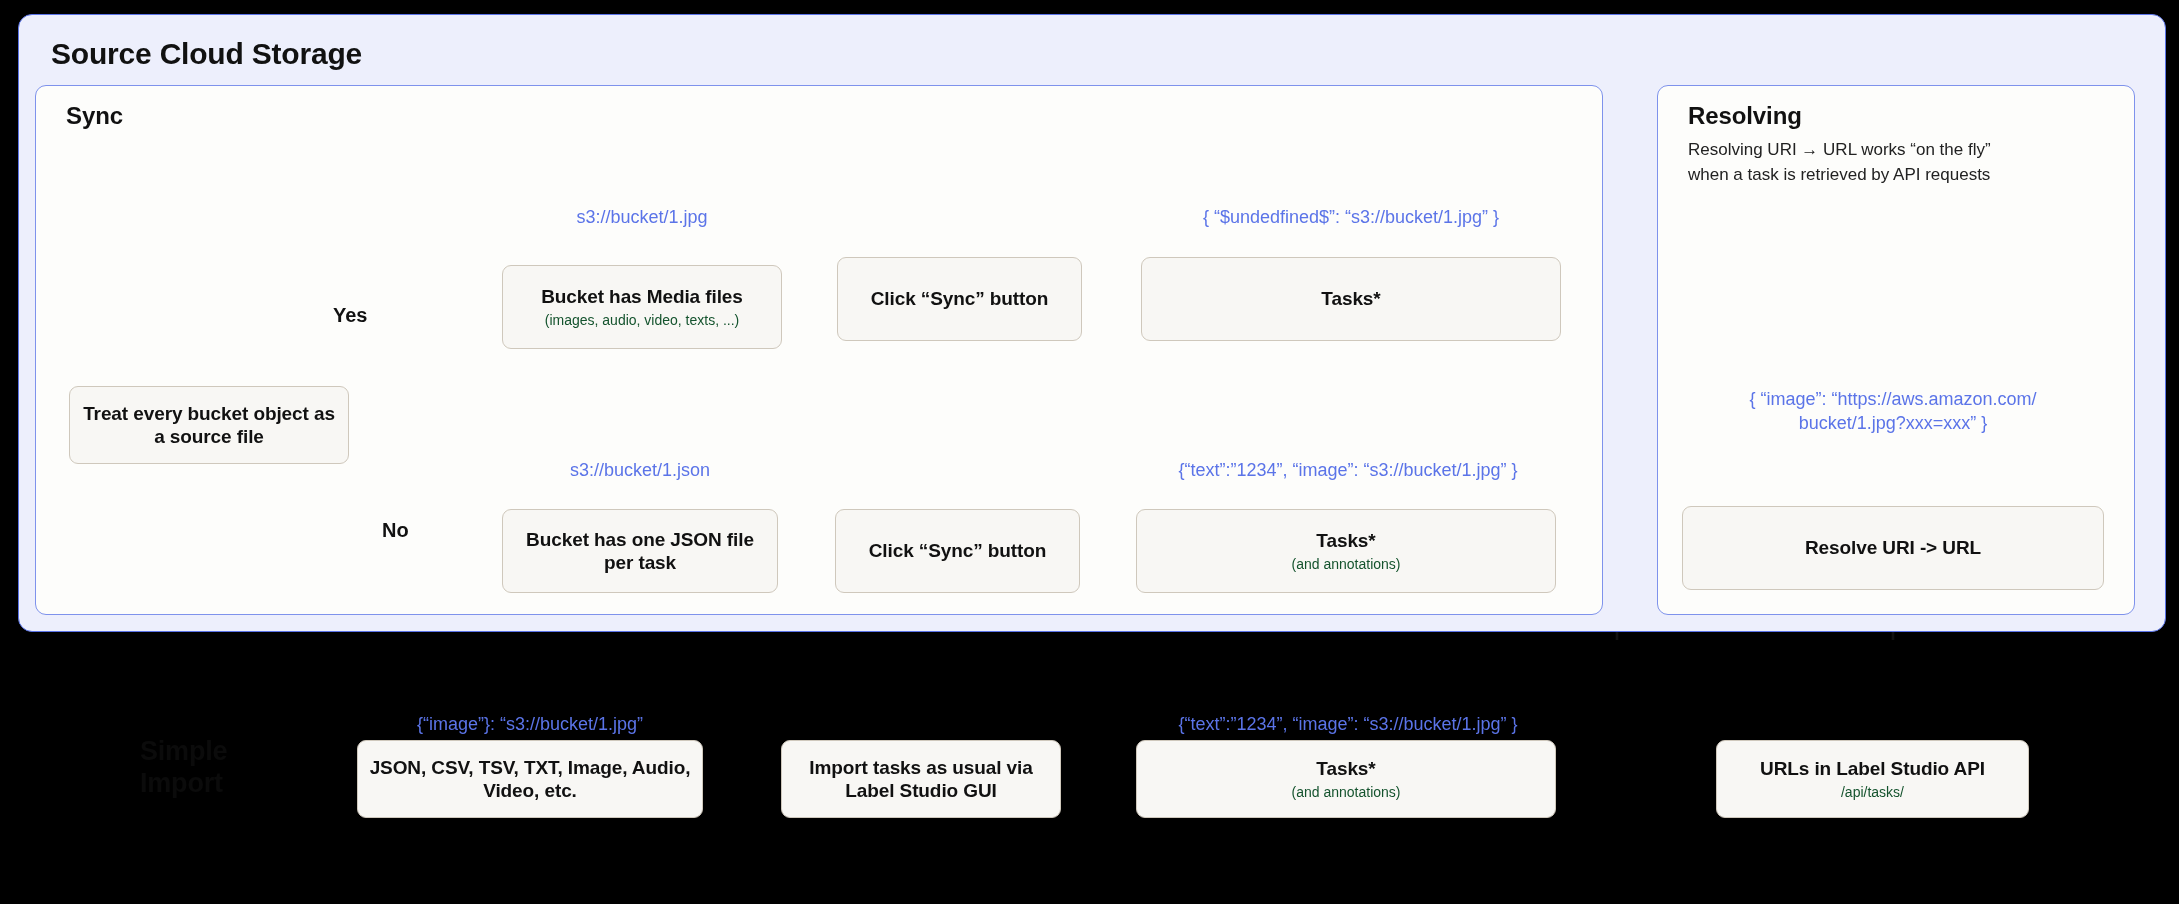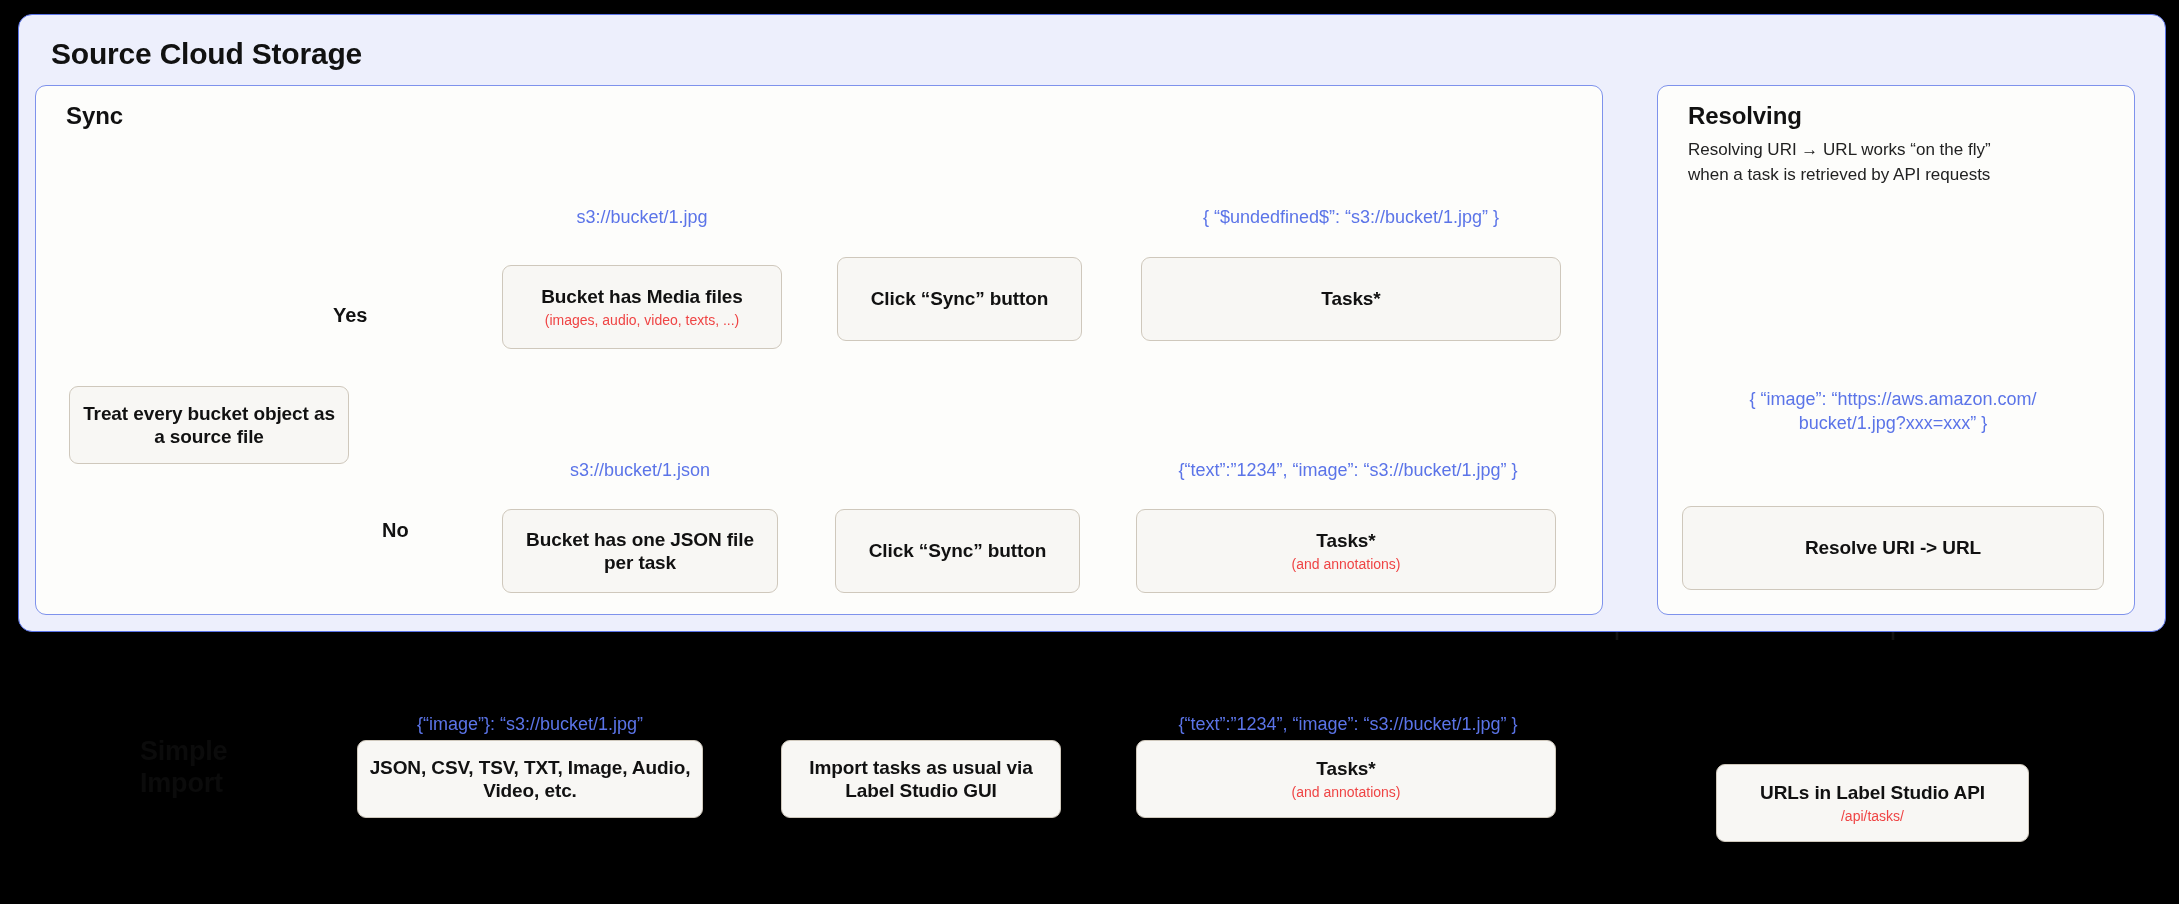--- a/index.html
+++ b/index.html
@@ -104,40 +104,40 @@
     font-size: 19px;
     font-weight: 700;
     color: #111111;
     line-height: 1.22;
     letter-spacing: -0.1px;
   }
 
   .node .node-sub {
     font-size: 14px;
     font-weight: 400;
-    color: #ef4444;
+    color: #14532d;
     line-height: 1.3;
     margin-top: 3px;
   }
 
   
   .n-treat      { left:  69px; top: 386px; width: 280px; height:  78px; }
   .n-media      { left: 502px; top: 257px; width: 280px; height:  84px; margin-top: 8px; }
   .n-sync1      { left: 837px; top: 257px; width: 245px; height:  84px; }
   .n-tasks1     { left:1141px; top: 257px; width: 420px; height:  84px; }
   .n-json       { left: 502px; top: 509px; width: 276px; height:  84px; }
   .n-sync2      { left: 835px; top: 509px; width: 245px; height:  84px; }
   .n-tasks2     { left:1136px; top: 509px; width: 420px; height:  84px; }
   .n-resolve    { left:1682px; top: 506px; width: 422px; height:  84px; }
 
   
   .n-formats    { left: 357px; top: 740px; width: 346px; height:  78px; }
   .n-import     { left: 781px; top: 740px; width: 280px; height:  78px; align-items: flex-end; }
   .n-tasks3     { left:1136px; top: 740px; width: 420px; height:  78px; }
-  .n-urls       { left:1716px; top: 740px; width: 313px; height:  78px; margin-top: 24px; }
+  .n-urls       { left:1716px; top: 740px; width: 313px; height:  78px; }
 
   
   .blue-note {
     position: absolute;
     color: #5B74E8;
     font-size: 18px;
     font-weight: 400;
     text-align: center;
     line-height: 1.33;
     white-space: pre-line;

